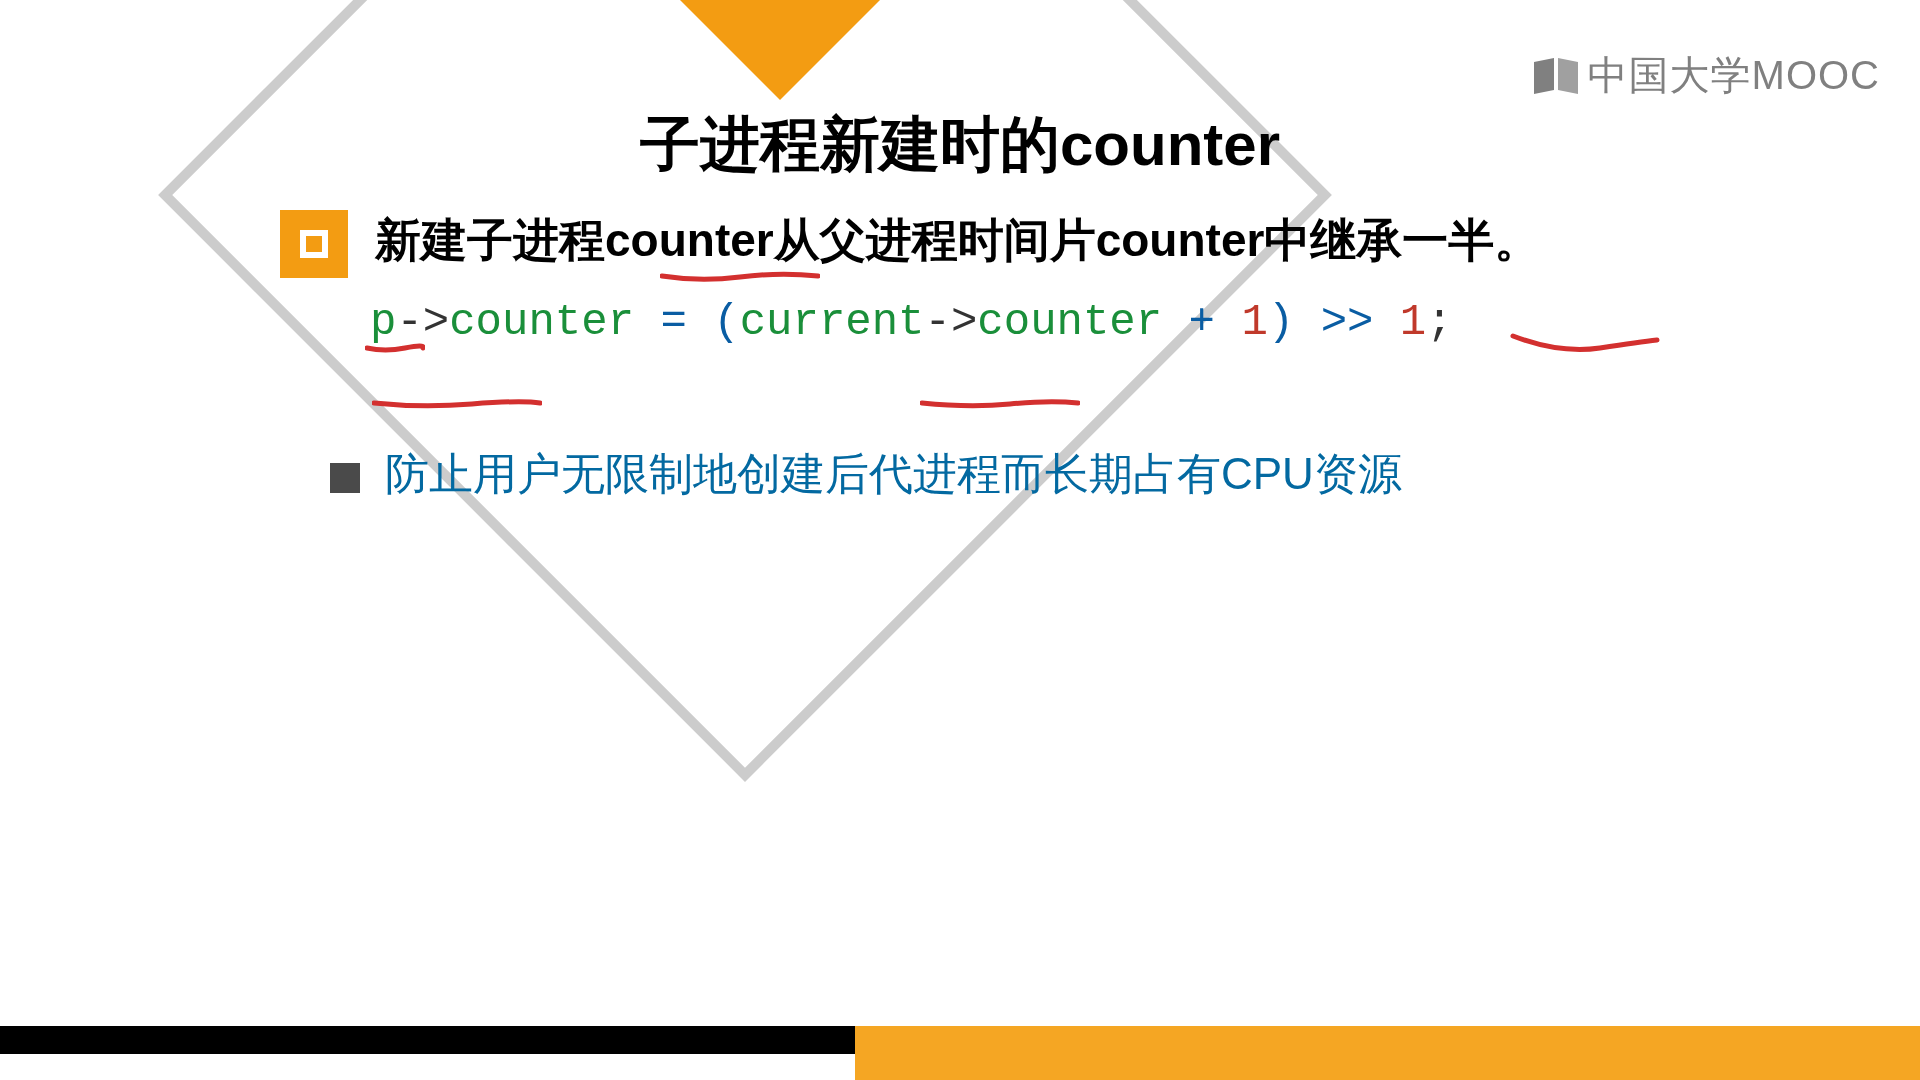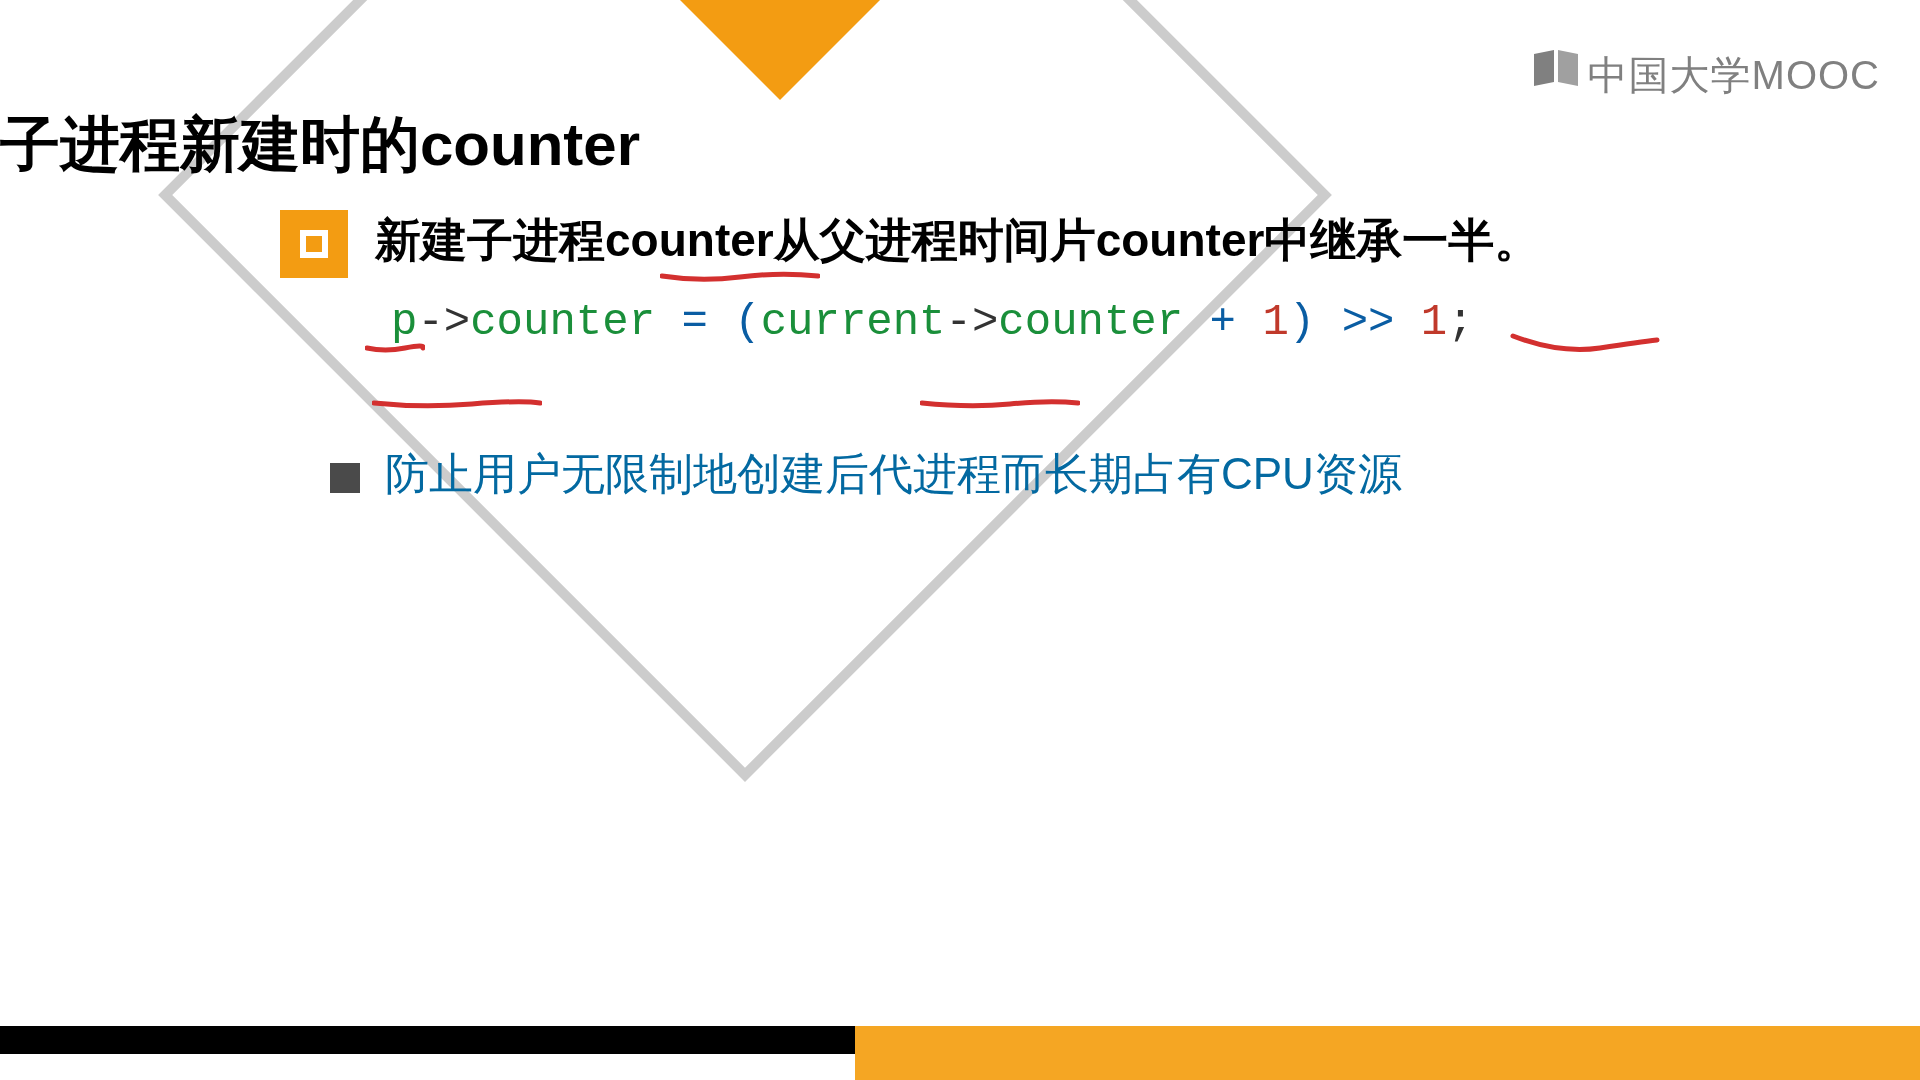--- a/index.html
+++ b/index.html
@@ -12,21 +12,21 @@
     overflow: hidden;
     position: relative;
   }
 
   
   .logo {
     position: absolute;
     top: 48px;
     right: 40px;
     display: flex;
-    align-items: flex-start;
+    align-items: center;
     color: #808080;
     font-size: 40px;
     font-weight: 400;
     letter-spacing: 1px;
   }
   .logo svg {
     margin-right: 8px;
   }
 
   
@@ -47,21 +47,21 @@
     transform: rotate(45deg);
     z-index: 0;
   }
 
   
   .title {
     position: absolute;
     top: 105px;
     left: 0;
     width: 100%;
-    text-align: left;
+    text-align: center;
     font-size: 60px;
     font-weight: 700;
     color: #000;
     z-index: 2;
   }
 
   
   .bullet1-marker {
     position: absolute;
     top: 210px;
@@ -105,21 +105,20 @@
   
   .code {
     position: absolute;
     top: 295px;
     left: 370px;
     font-family: "Consolas", "Courier New", monospace;
     font-size: 44px;
     line-height: 1.25;
     z-index: 2;
     font-weight: 500;
-    margin-left: 21px;
   }
   .code .id { color: #1a8f3a; }
   .code .op { color: #0a5da3; }
   .code .arrow { color: #333; }
   .code .num { color: #c0392b; }
   .code .punct { color: #333; }
 
   
   .scribble {
     position: absolute;

